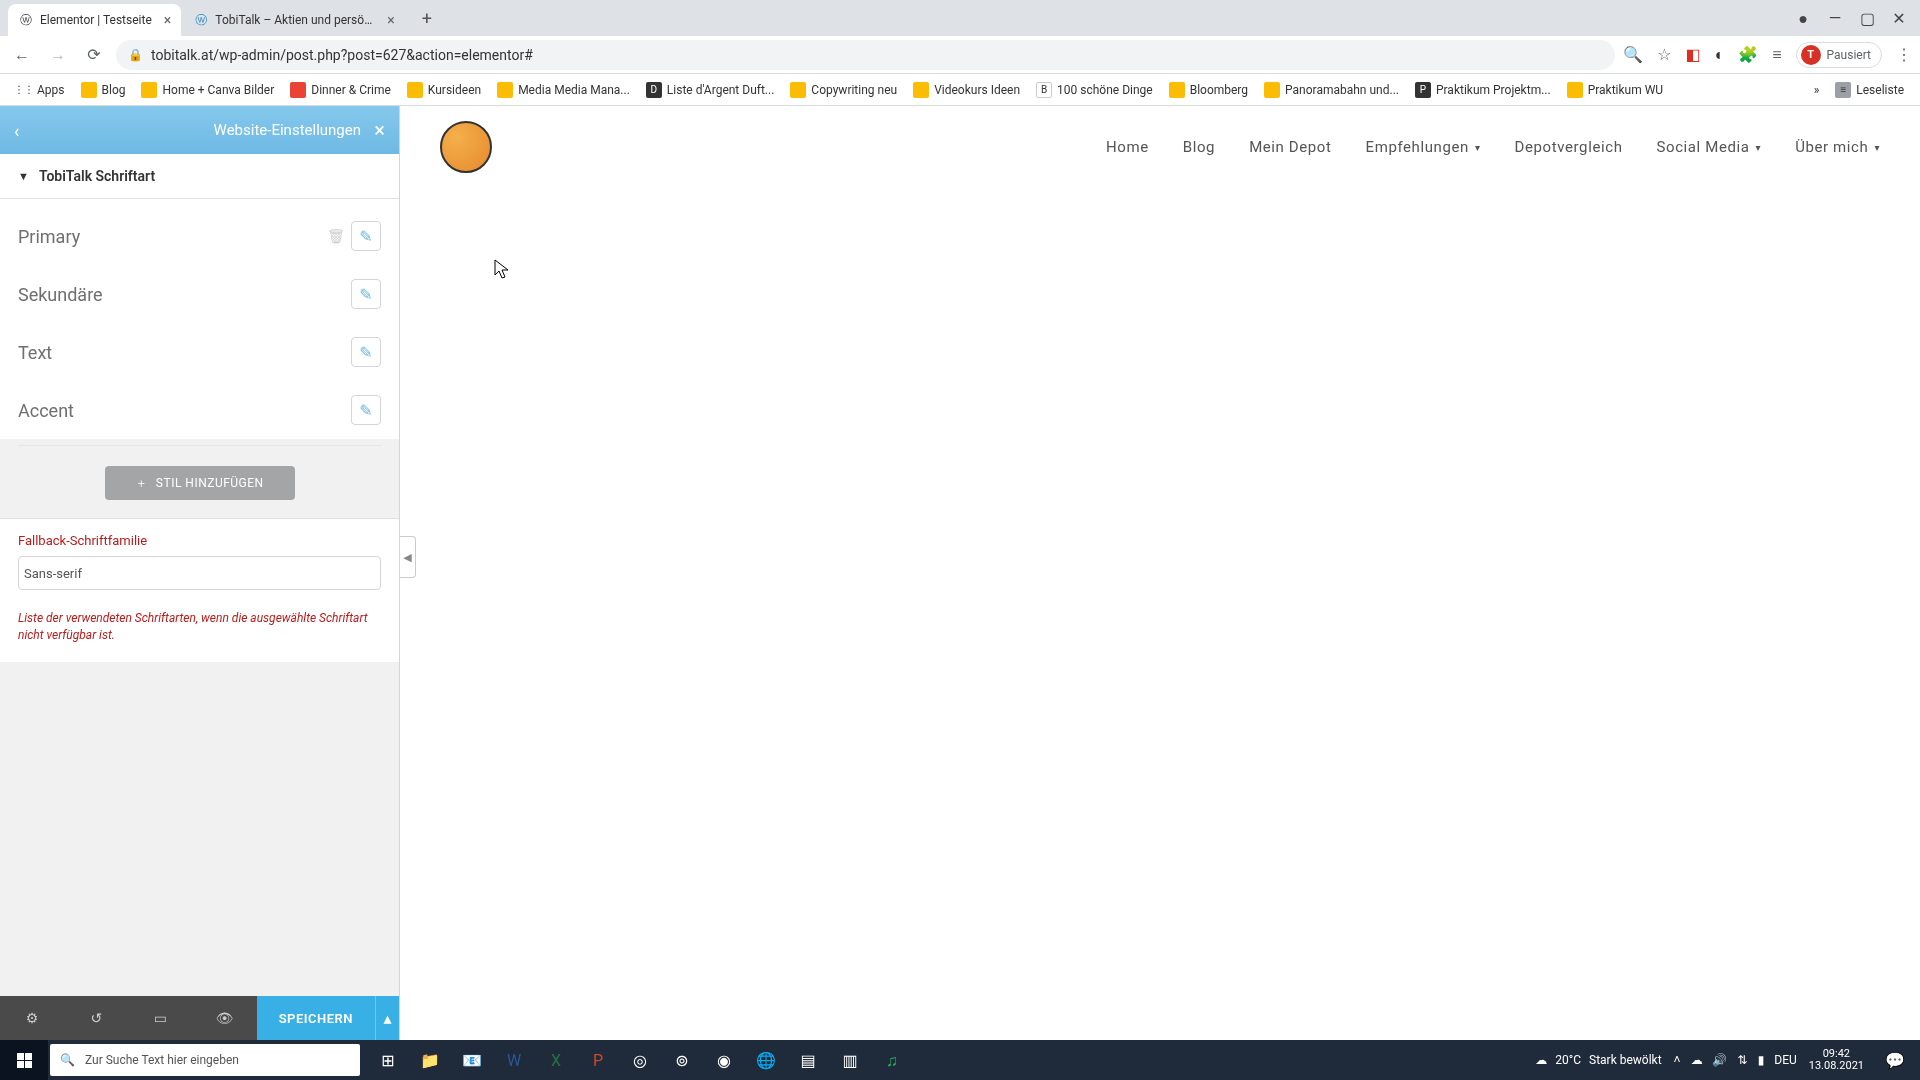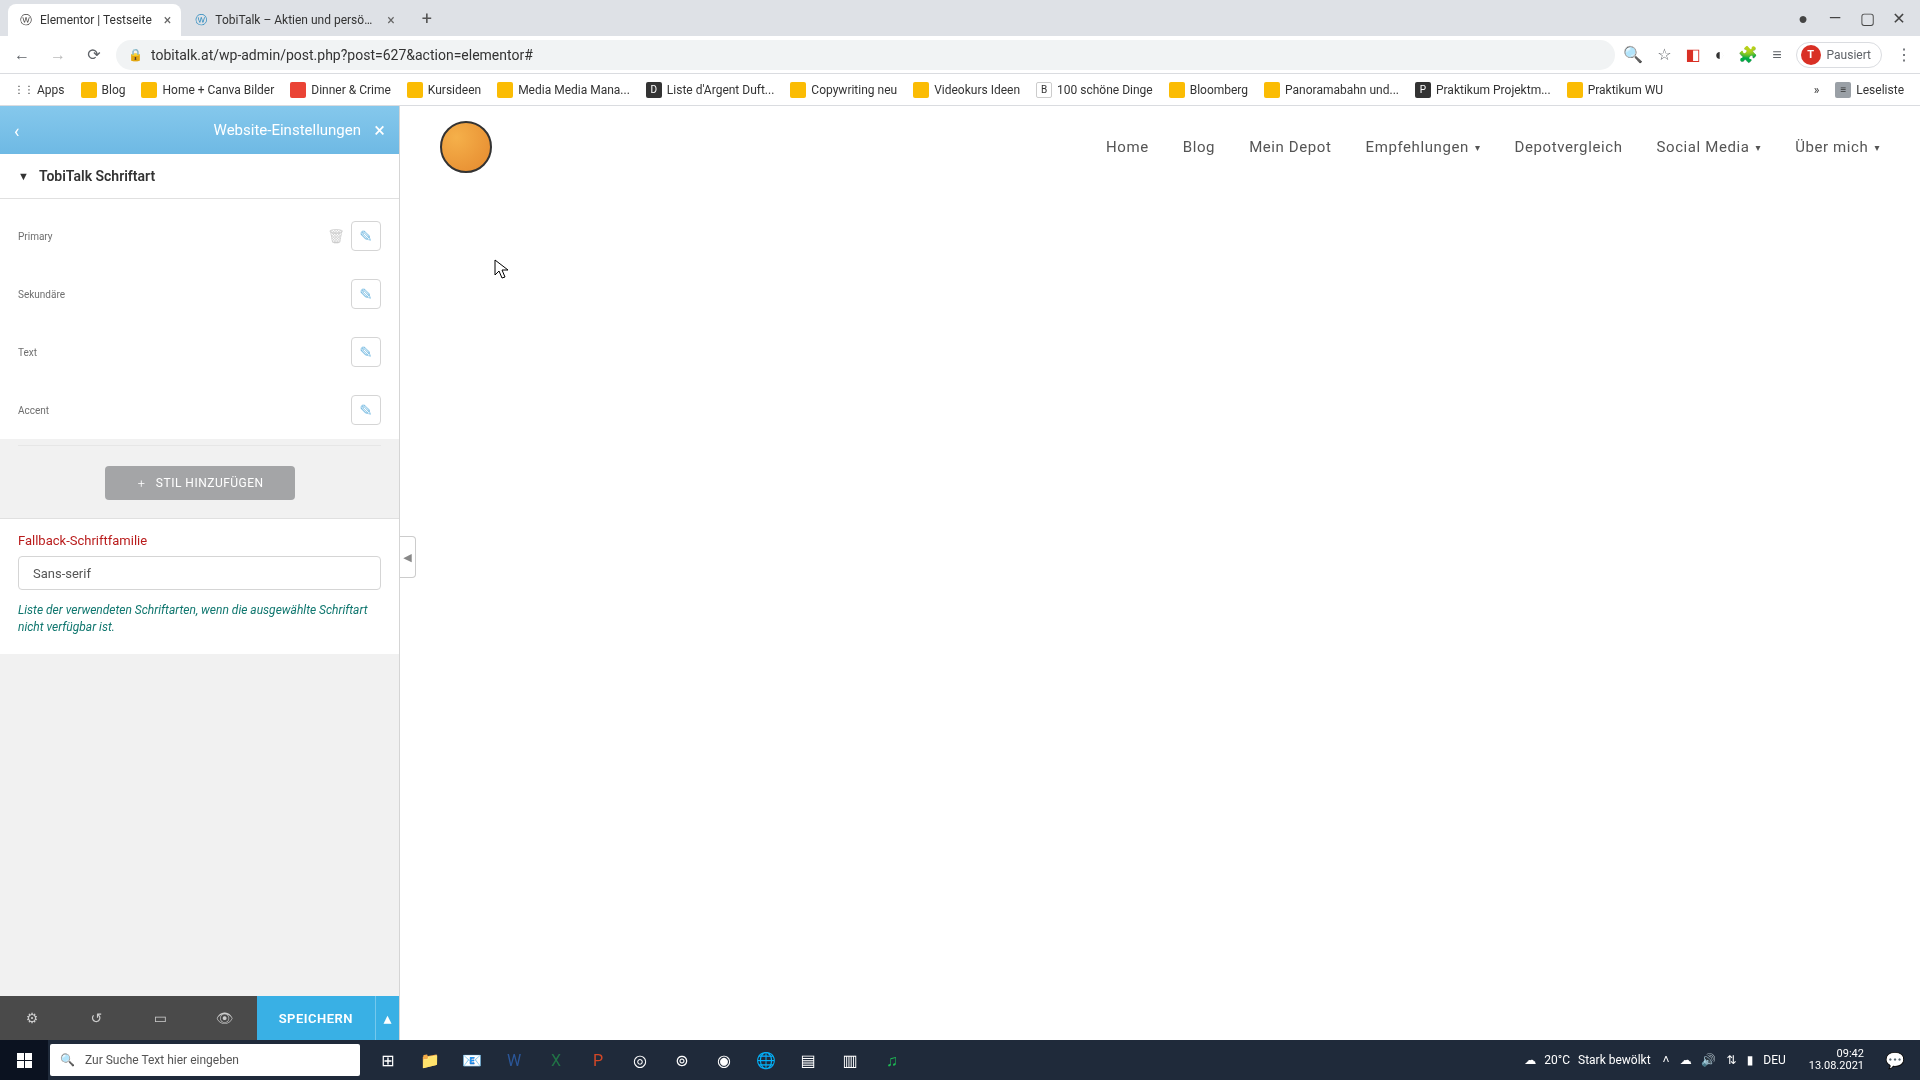--- a/index.html
+++ b/index.html
@@ -44,33 +44,33 @@
 .panel-header { background: #71c1ea; background: linear-gradient(#85c8ec,#6eb9e4); color: #fff; height: 48px; display: flex; align-items: center; padding: 0 14px; font-size: 15px; }
 .panel-header .back { font-size: 18px; width: 24px; }
 .panel-header .title { flex: 1; text-align: right; font-weight: 400; }
 .panel-header .close { font-size: 20px; width: 24px; text-align: right; }
 
 .section-title { display: flex; align-items: center; gap: 10px; padding: 14px 18px; font-size: 14px; font-weight: 600; color: #333; border-bottom: 1px solid #e0e0e0; background:#fff; }
 .section-title .caret { font-size: 11px; color:#333; }
 
 .font-list { background:#fff; padding: 8px 18px 0 18px; }
 .font-row { display: flex; align-items: center; justify-content: space-between; padding: 14px 0; }
-.font-row .label { font-size: 10px; color: #6f6f6f; }
+.font-row .label { font-size: 18px; color: #6f6f6f; }
 .font-row .row-actions { display:flex; gap:6px; align-items:center; }
 .edit-btn { width: 30px; height: 30px; border: 1px solid #d5d5d5; border-radius: 4px; display: flex; align-items: center; justify-content: center; color: #6fb7e0; background:#fff; }
 .delete-ghost { color:#ccc; font-size:14px; }
 
 .divider-thin { height:1px; background:#e6e6e6; margin: 6px 18px; }
 
 .add-style-btn { margin: 14px auto 18px auto; width: 190px; height: 34px; background: #a4a5a7; color: #fff; border-radius: 4px; display: flex; align-items: center; justify-content: center; gap: 8px; font-size: 12px; letter-spacing: 0.5px; }
 
 .fallback-section { background:#fff; padding: 14px 18px 18px 18px; border-top:1px solid #e0e0e0; }
 .fallback-label { font-size: 13px; color: #b91c1c; margin-bottom: 8px; }
-.fallback-input { width: 100%; height: 34px; border: 1px solid #d5d5d5; border-radius: 4px; padding: 0 14px; font-size: 13px; color: #555; background:#fff; }
-.fallback-help { font-size: 12px; color: #0f766e; font-style: italic; margin-top: 12px; line-height: 1.4; }
+.fallback-input { width: 100%; height: 34px; border: 1px solid #d5d5d5; border-radius: 4px; padding: 0 5px; font-size: 13px; color: #555; background:#fff; }
+.fallback-help { font-size: 12px; color: #b91c1c; font-style: italic; margin-top: 20px; line-height: 1.4; }
 
 .help-row { text-align:center; padding: 60px 0; font-size: 13px; color:#555; display:flex; align-items:center; justify-content:center; gap:8px; }
 .help-q { width:18px; height:18px; border:1px solid #aaa; border-radius:50%; display:inline-flex; align-items:center; justify-content:center; font-size:11px; color:#888; }
 
 .panel-footer { position: absolute; bottom: 0; left: 0; right: 0; height: 44px; background: #4a4a4a; display: flex; align-items: center; }
 .panel-footer .ft-icon { flex: 1; display:flex; align-items:center; justify-content:center; color:#ccc; font-size:14px; }
 .save-btn { background: #39b0e5; color:#fff; height: 100%; padding: 0 22px; font-size: 13px; font-weight: 600; display:flex; align-items:center; letter-spacing: 0.5px; }
 .save-caret { background:#39b0e5; color:#fff; width:24px; height:100%; display:flex; align-items:center; justify-content:center; border-left:1px solid rgba(255,255,255,0.3); }
 
 .collapse-handle { position:absolute; left:400px; top: 430px; width:16px; height:42px; background:#fff; border:1px solid #ccc; border-left:none; border-radius:0 4px 4px 0; display:flex; align-items:center; justify-content:center; color:#888; font-size:11px; z-index:5; }
@@ -88,21 +88,21 @@
 .taskbar { position: absolute; bottom: 0; left: 0; right: 0; height: 40px; background: #1f2a3a; display: flex; align-items: center; color: #fff; font-size: 12px; }
 .start-btn { width: 48px; height: 40px; display:flex; align-items:center; justify-content:center; background:#0b1220; }
 .win-logo { display:grid; grid-template-columns: 7px 7px; grid-template-rows: 7px 7px; gap:1px; }
 .win-logo span { background:#fff; }
 .search-box { display:flex; align-items:center; background:#fff; color:#555; height: 32px; width: 310px; margin: 0 2px; border-radius:2px; padding: 0 10px; gap:10px; }
 .task-icons { display:flex; align-items:center; gap:2px; margin-left: 6px; }
 .task-icon { width: 40px; height: 40px; display:flex; align-items:center; justify-content:center; font-size:16px; }
 .tb-right { margin-left:auto; display:flex; align-items:center; gap:12px; padding-right: 6px; }
 .weather { display:flex; align-items:center; gap:8px; }
 .sys-tray { display:flex; align-items:center; gap:10px; }
-.clock { display:flex; flex-direction:column; align-items:flex-end; line-height:1.1; font-size:11px;margin-left:11px; }
+.clock { display:flex; flex-direction:column; align-items:center; line-height:1.1; font-size:11px; }
 .notif { width: 38px; text-align:center; font-size:16px; }
 
 svg { display:block; }
 </style>
 </head>
 <body>
 
 <div class="browser-chrome">
   <div class="tab-bar">
     <div class="tab">

